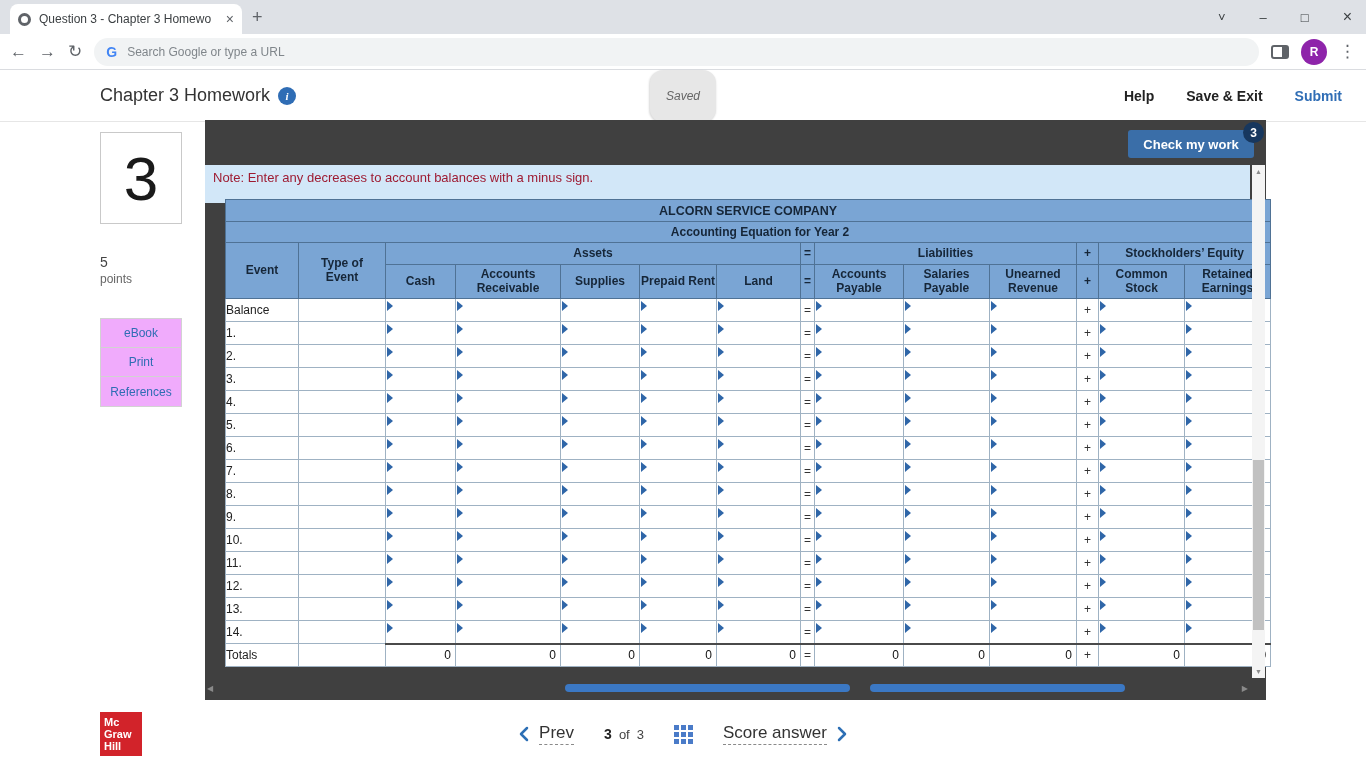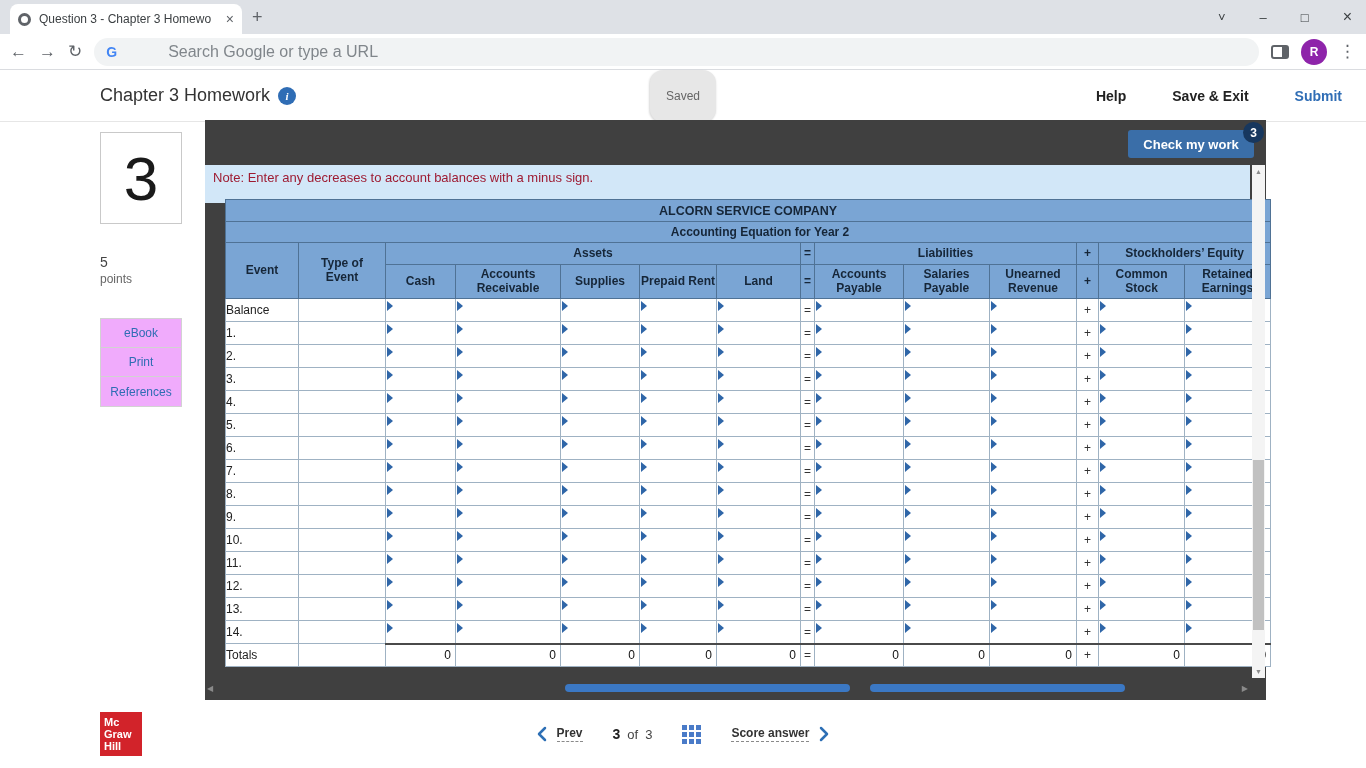--- a/index.html
+++ b/index.html
@@ -15,35 +15,35 @@
   .tab-close { font-size:14px; color:#5f6368; cursor:default; }
   .new-tab { font-size:18px; color:#5f6368; margin:0 0 6px 10px; }
   .win-controls { position:absolute; right:14px; top:0; height:34px; display:flex; align-items:center; gap:34px;
     color:#3c4043; font-size:13px; }
   .nav-bar { height:36px; background:#fff; display:flex; align-items:center; padding:0 10px; gap:12px;
     border-bottom:1px solid #dadce0; }
   .nav-icon { color:#5f6368; font-size:17px; line-height:1; }
   .address-bar { flex:1; height:28px; background:#f1f3f4; border-radius:14px; display:flex; align-items:center;
     padding:0 12px; gap:10px; }
   .g-icon { font-size:14px; font-weight:bold; color:#4285F4; }
-  .placeholder { font-size:16px; color:#80868b;margin-left:41px; }
+  .placeholder { font-size:12px; color:#80868b; }
   .panel-icon { width:18px; height:14px; border:2px solid #5f6368; border-radius:3px; position:relative; }
   .panel-icon::after { content:""; position:absolute; right:0; top:0; width:5px; height:10px; background:#5f6368; }
   .avatar { width:26px; height:26px; border-radius:50%; background:#8e24aa; color:#fff; font-size:12px;
     font-weight:bold; display:flex; align-items:center; justify-content:center; }
 
   
   .page-header { height:52px; border-bottom:1px solid #e6e6e6; position:relative; display:flex; align-items:center;
     padding:0 24px 0 100px; background:#fff; }
   .ph-title { font-size:18px; color:#333; margin-right:8px; }
   .info-icon { width:18px; height:18px; border-radius:50%; background:#2f6db5; color:#fff; font-size:11px;
     font-style:italic; font-weight:bold; display:inline-flex; align-items:center; justify-content:center; font-family:"Liberation Serif", serif; }
   .saved-pill { position:absolute; left:50%; transform:translateX(-50%); background:#e7e7e7; color:#666;
-    font-size:12px; padding:19px 16px; border-radius:13px; box-shadow:0 1px 2px rgba(0,0,0,.15); }
-  .ph-actions { margin-left:auto; display:flex; gap:46px; align-items:center; }
+    font-size:12px; padding:19px 16px; border-radius:13px; box-shadow:0 1px 2px rgba(0,0,0,.15);font-style:italic; }
+  .ph-actions { margin-left:auto; display:flex; gap:32px; align-items:center; }
   .ph-link { font-size:14px; font-weight:bold; color:#222; }
   .ph-link.submit { color:#2f6db5; }
 
   
   .left-panel { position:absolute; left:100px; top:132px; width:82px; }
   .qnum-box { border:1px solid #c9c9c9; height:92px; display:flex; align-items:center; justify-content:center;
     font-size:62px; color:#1a1a1a; background:#fff; }
   .points { margin-top:30px; }
   .points .num { font-size:14px; color:#444; display:block; }
   .points .lbl { font-size:12px; color:#666; display:block; margin-top:2px; }
@@ -94,21 +94,21 @@
   .hthumb.one { left:360px; width:285px; }
   .hthumb.two { left:665px; width:255px; }
 
   
   .footer { position:absolute; left:0; top:700px; width:1366px; height:68px; background:#fff; }
   .mh-logo { position:absolute; left:100px; top:12px; width:42px; height:44px; background:#d2232a; color:#fff;
     font-size:11px; font-weight:bold; line-height:12px; padding:4px 0 0 4px; }
   .pager { height:68px; display:flex; align-items:center; justify-content:center; gap:30px; }
   .pgroup { display:flex; align-items:center; gap:10px; }
   .chev { display:inline-flex; }
-  .plink { font-size:12px; color:#333; border-bottom:1px dashed #8a8a8a; padding-bottom:1px;font-weight:bold; }
+  .plink { font-size:17px; color:#333; border-bottom:1px dashed #8a8a8a; padding-bottom:1px; }
   .pageno { display:flex; align-items:center; gap:7px; font-size:13px; color:#444; }
   .pageno .cur { font-weight:bold; font-size:14px; color:#222; }
 </style>
 </head>
 <body>
 
 <div class="tab-strip">
   <div class="tab">
     <span class="favicon"></span>
     <span class="tab-title">Question 3 - Chapter 3 Homewo</span>

